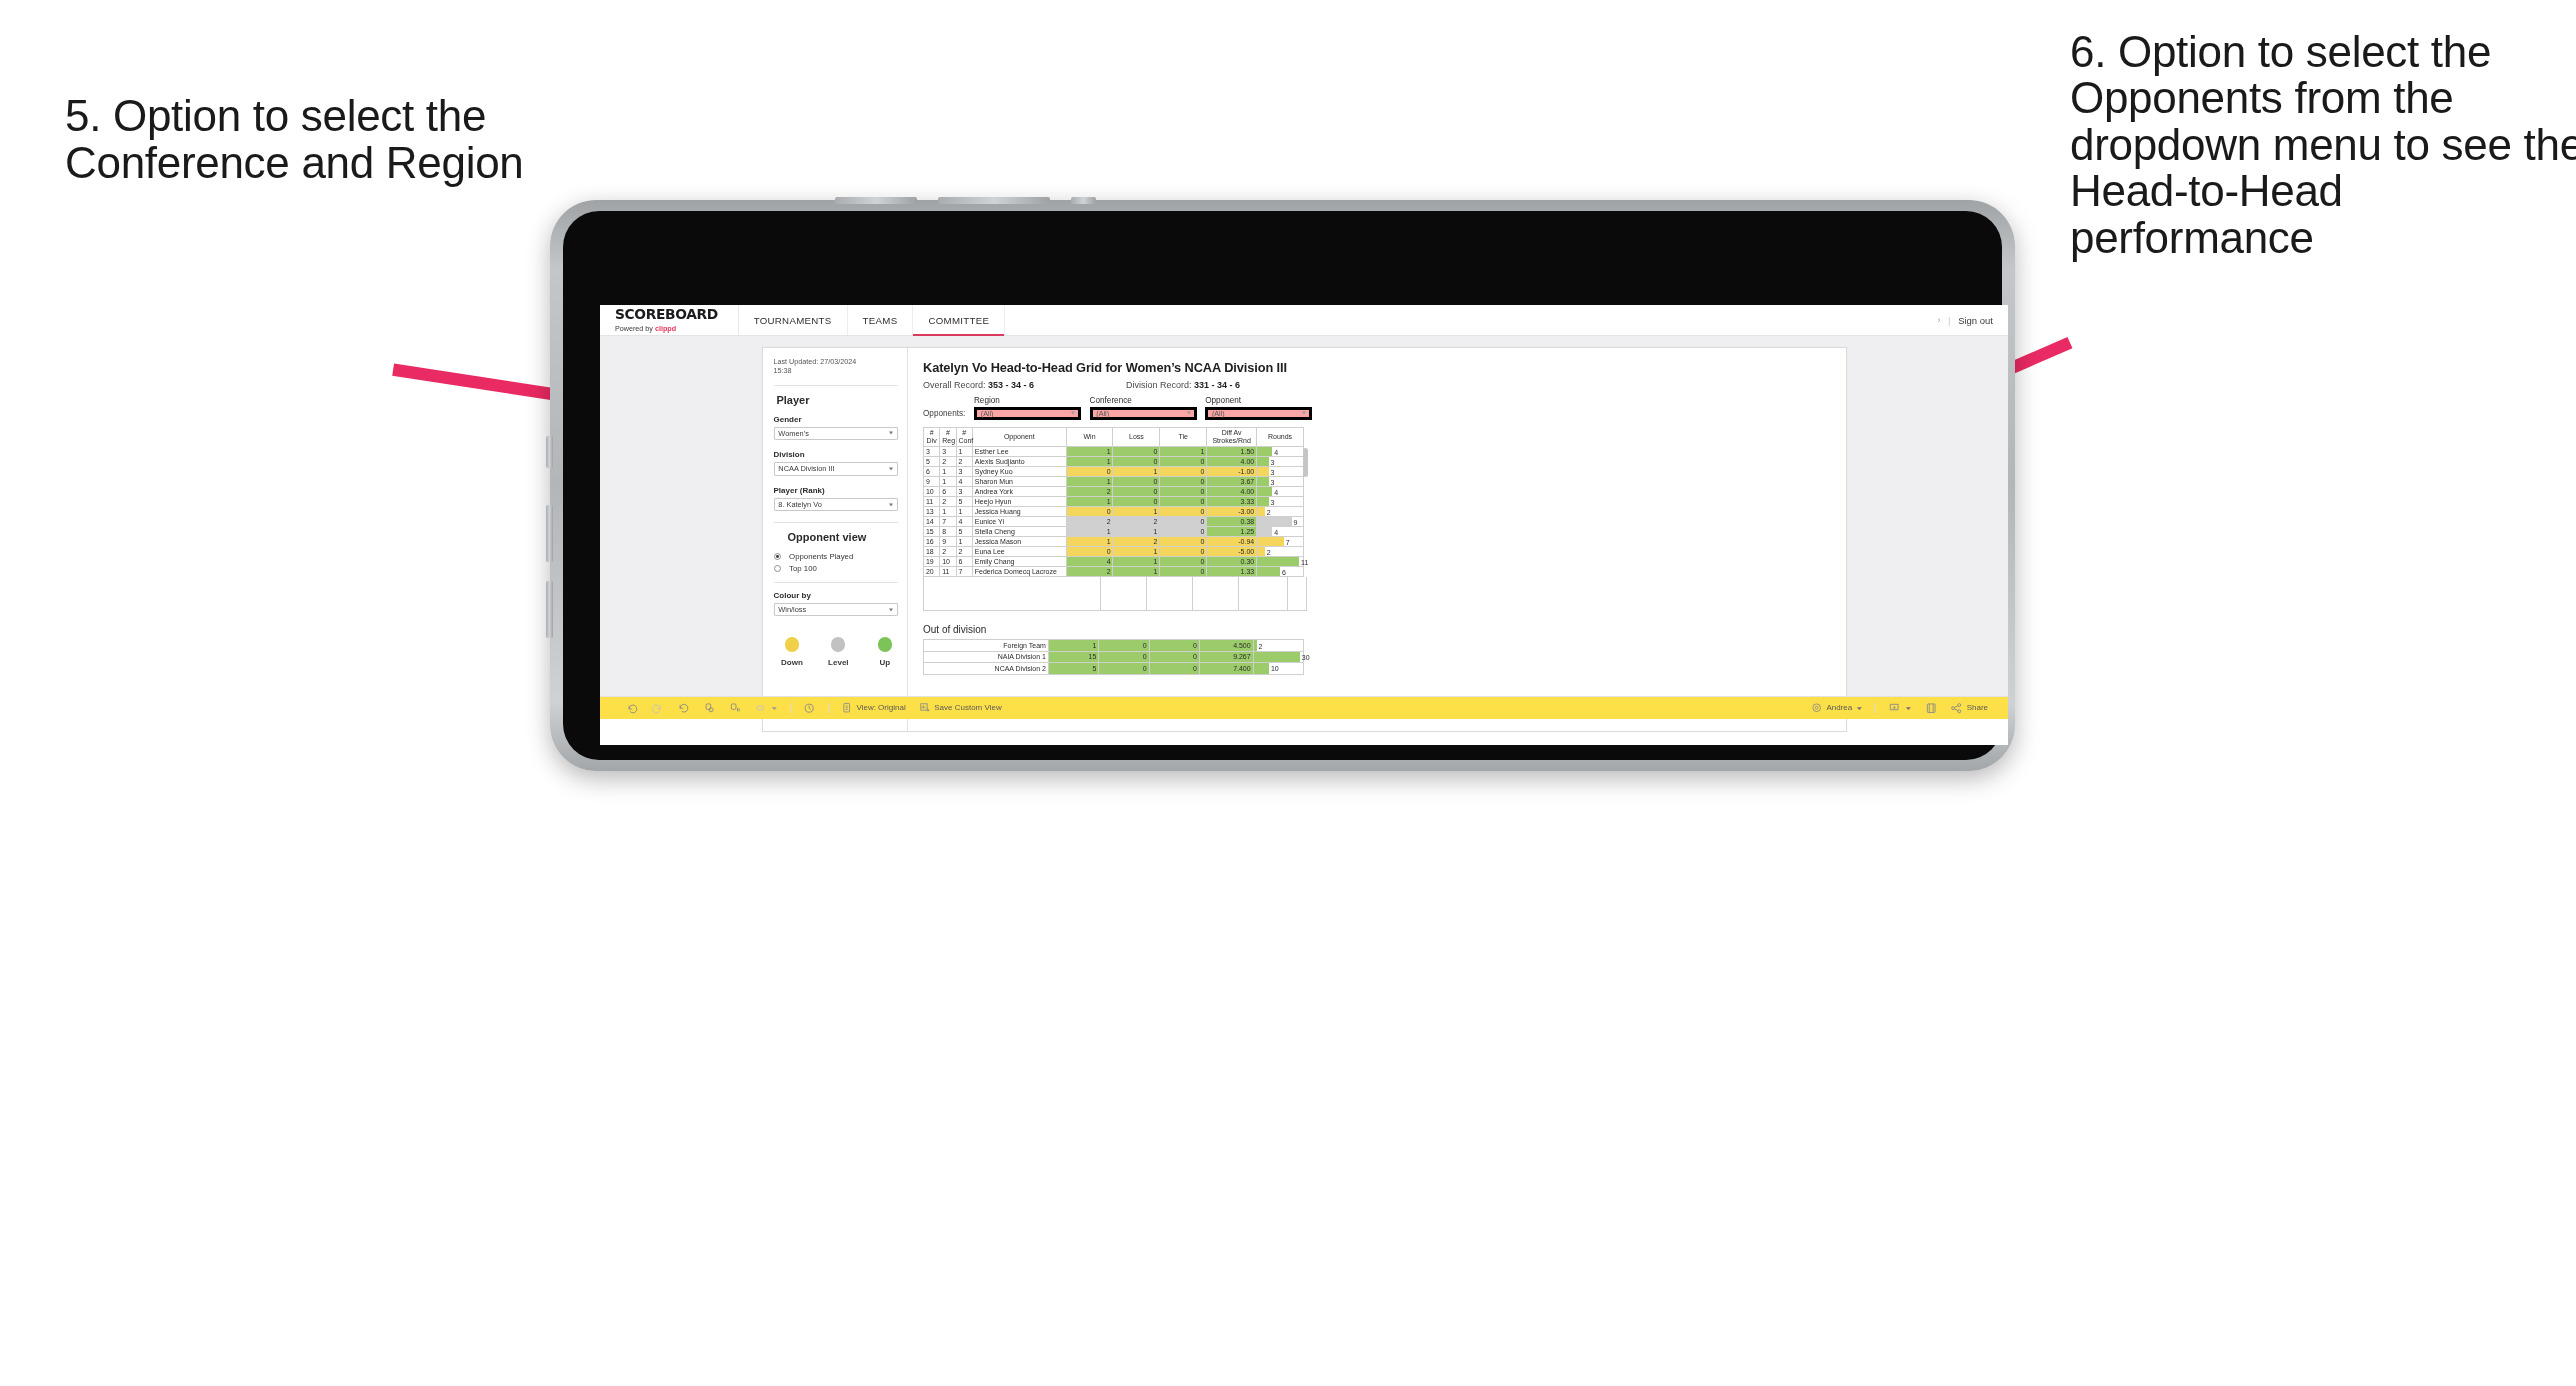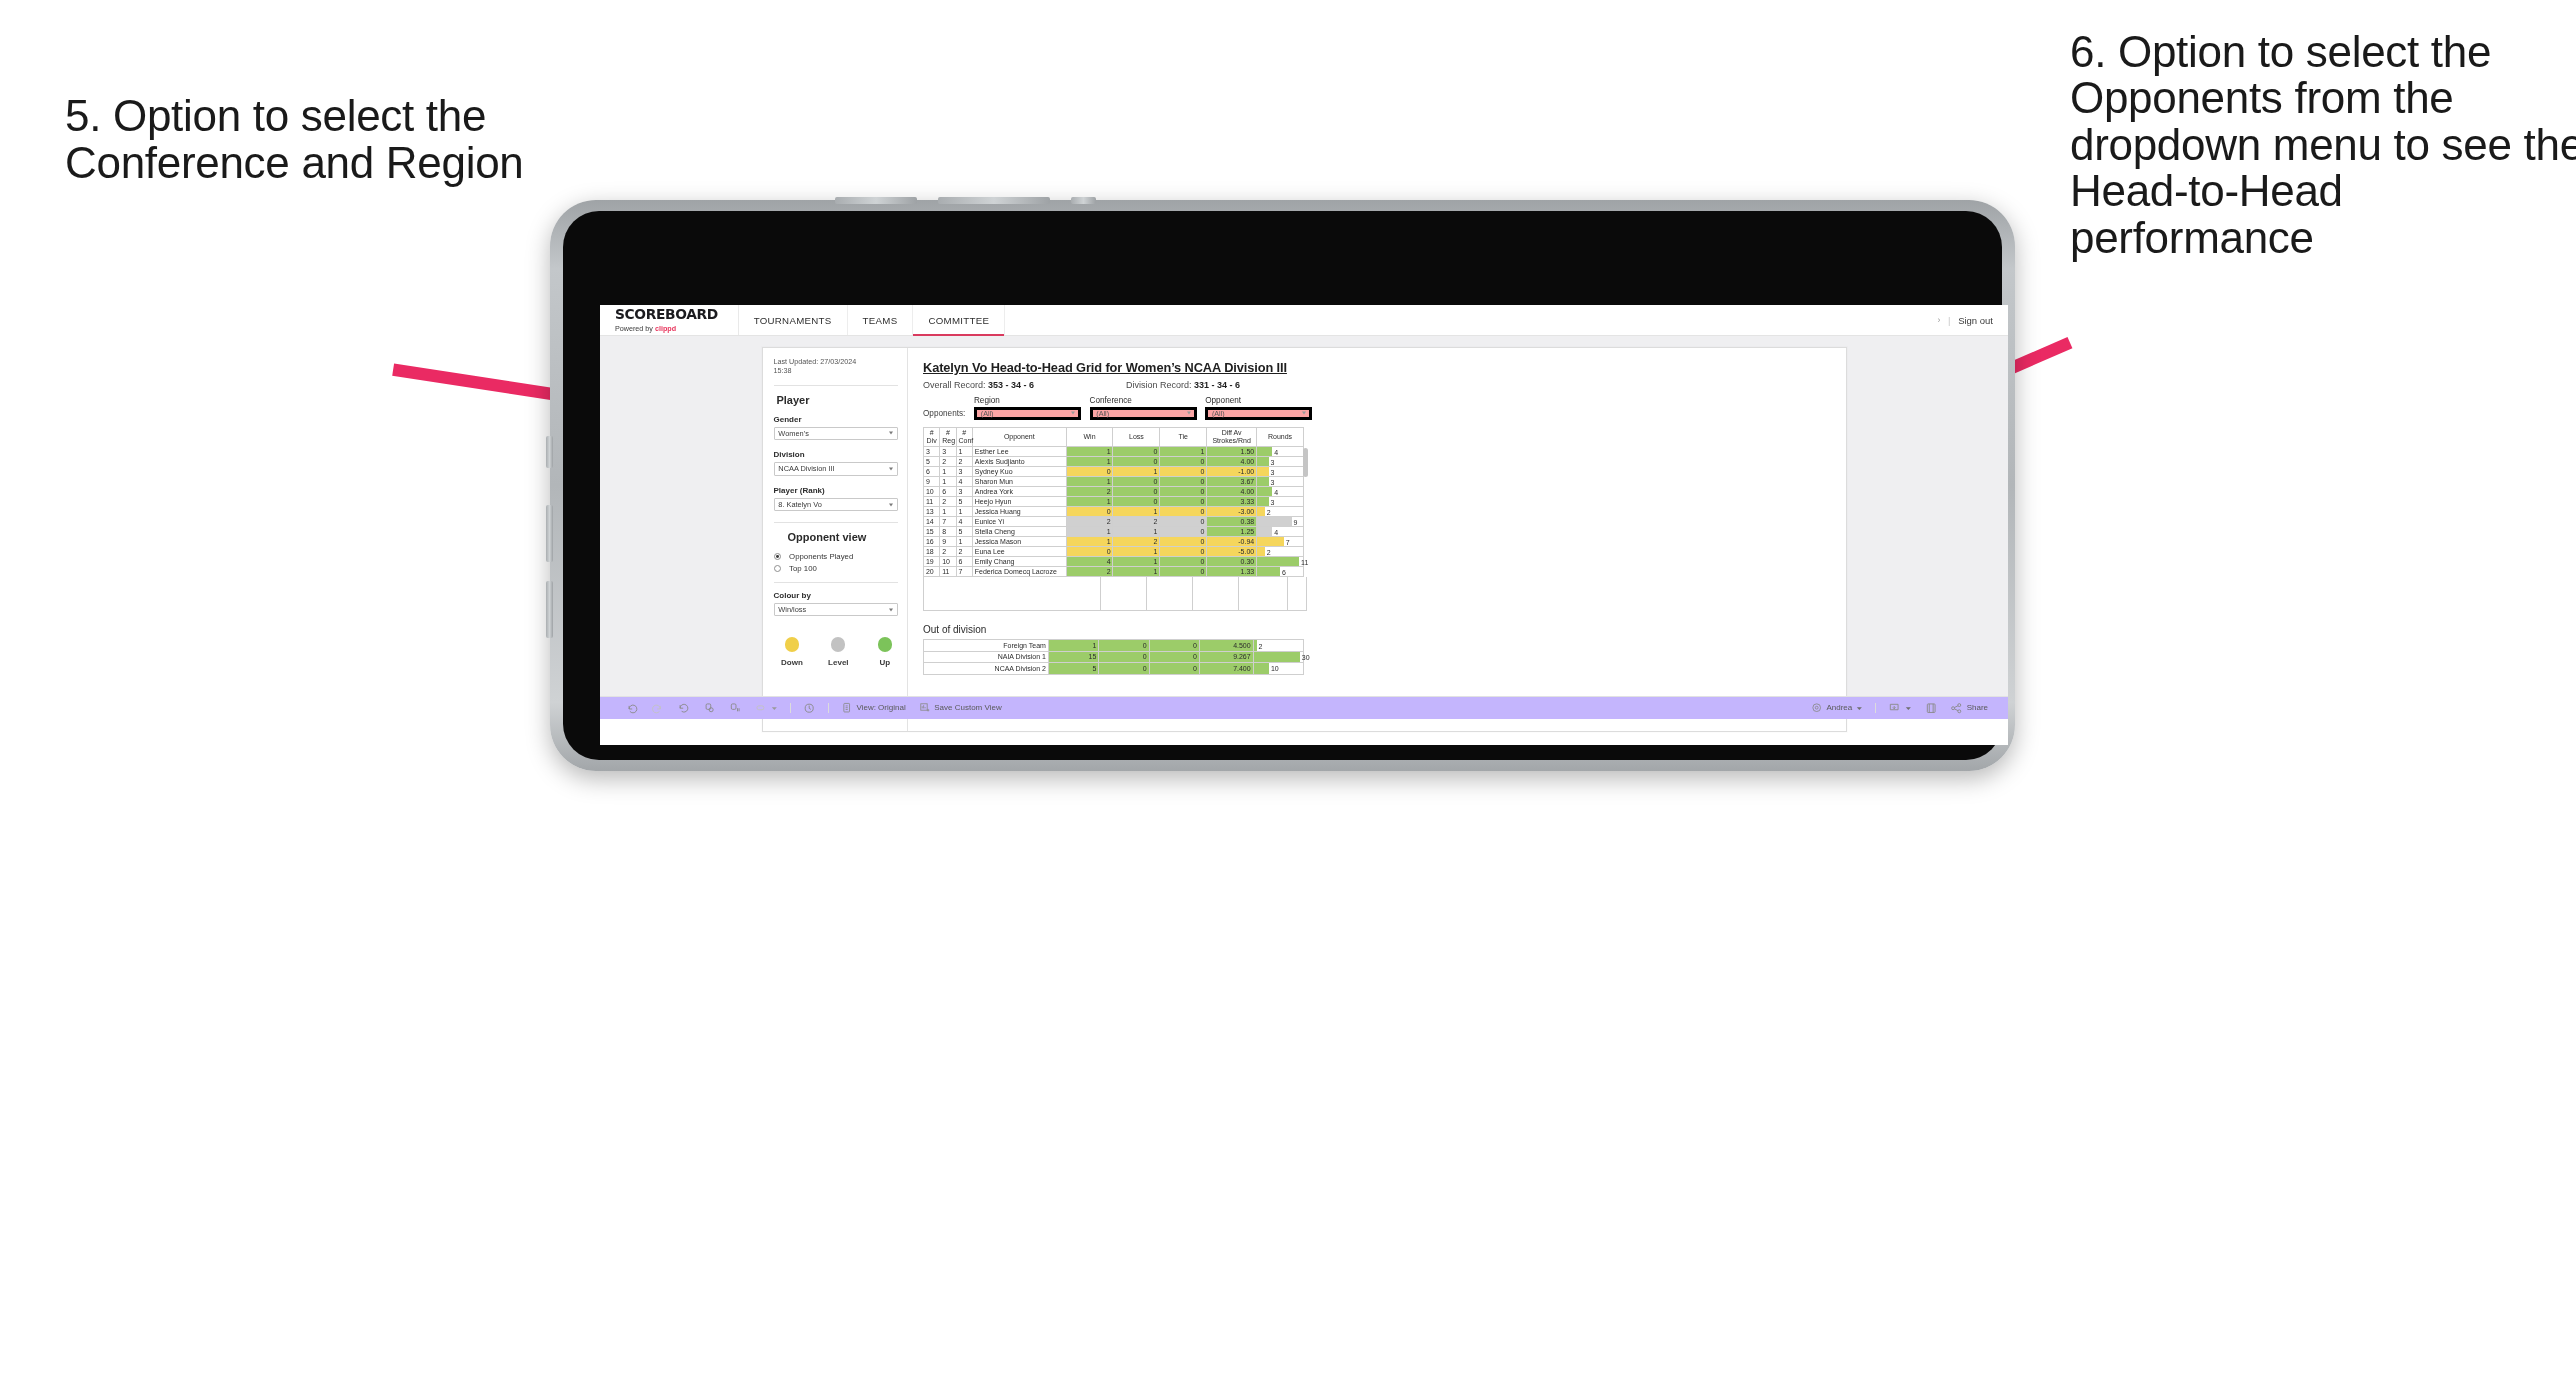--- a/index.html
+++ b/index.html
@@ -147,21 +147,21 @@
     width: 2.9px; height: 2.9px; border-radius: 50%; background: #3a3a3a;
   }
   .radio-lab { font-size: 7.8px; color: #353535; }
   #legend { display: flex; gap: 21px; margin: 21px 0 0 5.7px; }
   .lg { text-align: center; width: 28.5px; }
   .lg .dot { width: 14.3px; height: 14.3px; border-radius: 50%; margin: 0 auto 6.7px; }
   .lg .txt { font-size: 8px; font-weight: 700; color: #3a3a3a; }
 
   
   #main { flex: 1; padding: 11.4px 13.3px 0 15px; position: relative; }
-  #title { font-size: 12.8px; font-weight: 700; color: #1f1f1f; letter-spacing: -0.1px; text-decoration: underline; }
+  #title { font-size: 12.8px; font-weight: 700; color: #1f1f1f; letter-spacing: -0.1px; }
   #records { display: flex; margin-top: 4.8px; font-size: 9px; color: #4a4a4a; }
   #records .r1 { width: 203px; }
   #records b { color: #1f1f1f; font-weight: 700; }
 
   #filters { display: flex; align-items: flex-end; margin-top: 6.7px; gap: 8.6px; }
   #filters .opp-lab { font-size: 8.2px; color: #3d3d3d; padding-bottom: 1.9px; }
   .filt { width: 107px; }
   .filt-lab { font-size: 8.2px; color: #2d2d2d; margin-bottom: 1.9px; }
   .filt-sel {
     position: relative; height: 12.4px; border: 3px solid #000000; background: #fca5a5;
@@ -203,21 +203,21 @@
 
   
   #ood-title { font-size: 10px; color: #2b2b2b; margin: 12.4px 0 4.8px 0; }
   table.ood { border-collapse: collapse; width: 381px; table-layout: fixed; }
   table.ood td { border: 1px solid #cfcfcf; font-size: 7px; color: #2b2b2b; height: 11.4px; padding: 0 1.9px; }
   .o-name { width: 114px; text-align: right; padding-right: 4.8px; background:#fff; }
 
   
   #toolbar {
     position: absolute; left: 0; right: 0; bottom: 0; height: 23px;
-    background: #c4b5fd; border-top: 1px solid #e2e2e2;
+    background: #fde047; border-top: 1px solid #e2e2e2;
     display: flex; align-items: center; padding-left: 19px; gap: 0;
     font-size: 8px; color: #5a5a5a;
   }
   .tb { display:flex; align-items:center; gap:3.8px; padding: 0 6.7px; cursor: pointer; white-space: nowrap; }
   .tb svg { display:block; }
   .tbsep { width:1px; height:10.5px; background:#dcdcdc; margin: 0 5.7px; }
   #tb-right { margin-left: auto; display:flex; align-items:center; padding-right: 13.3px; }
 </style>
 </head>
 <body>

